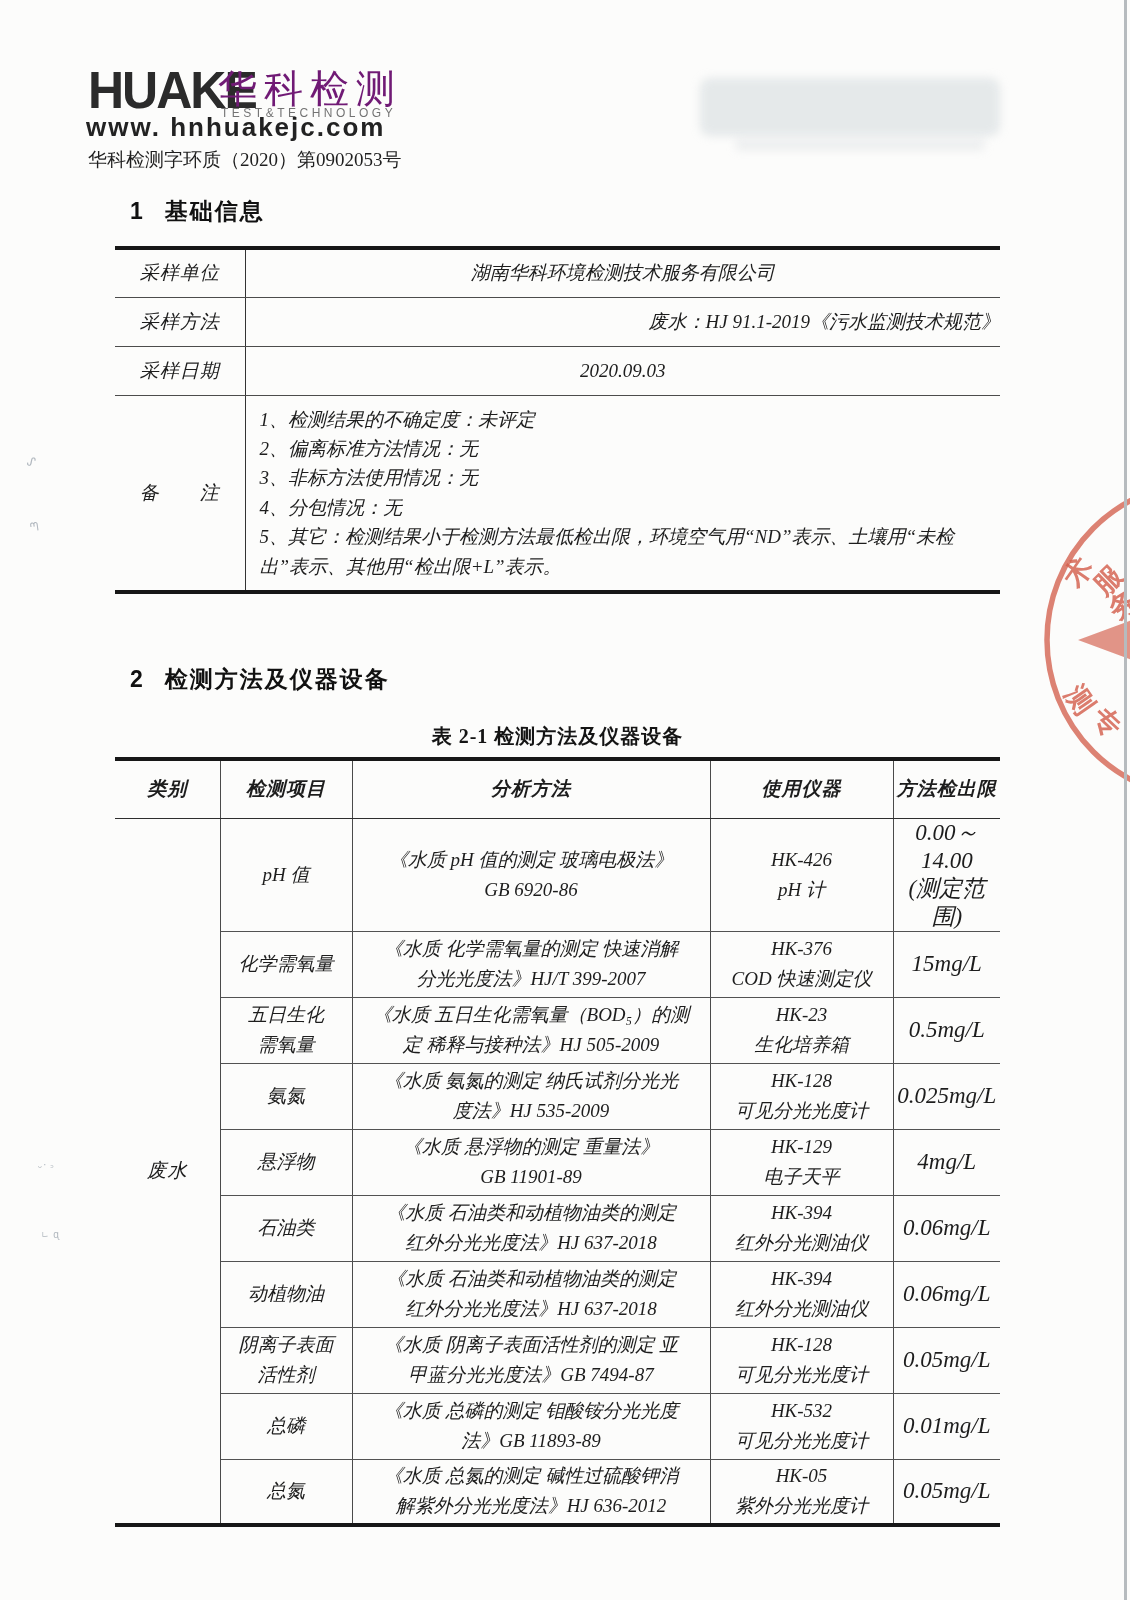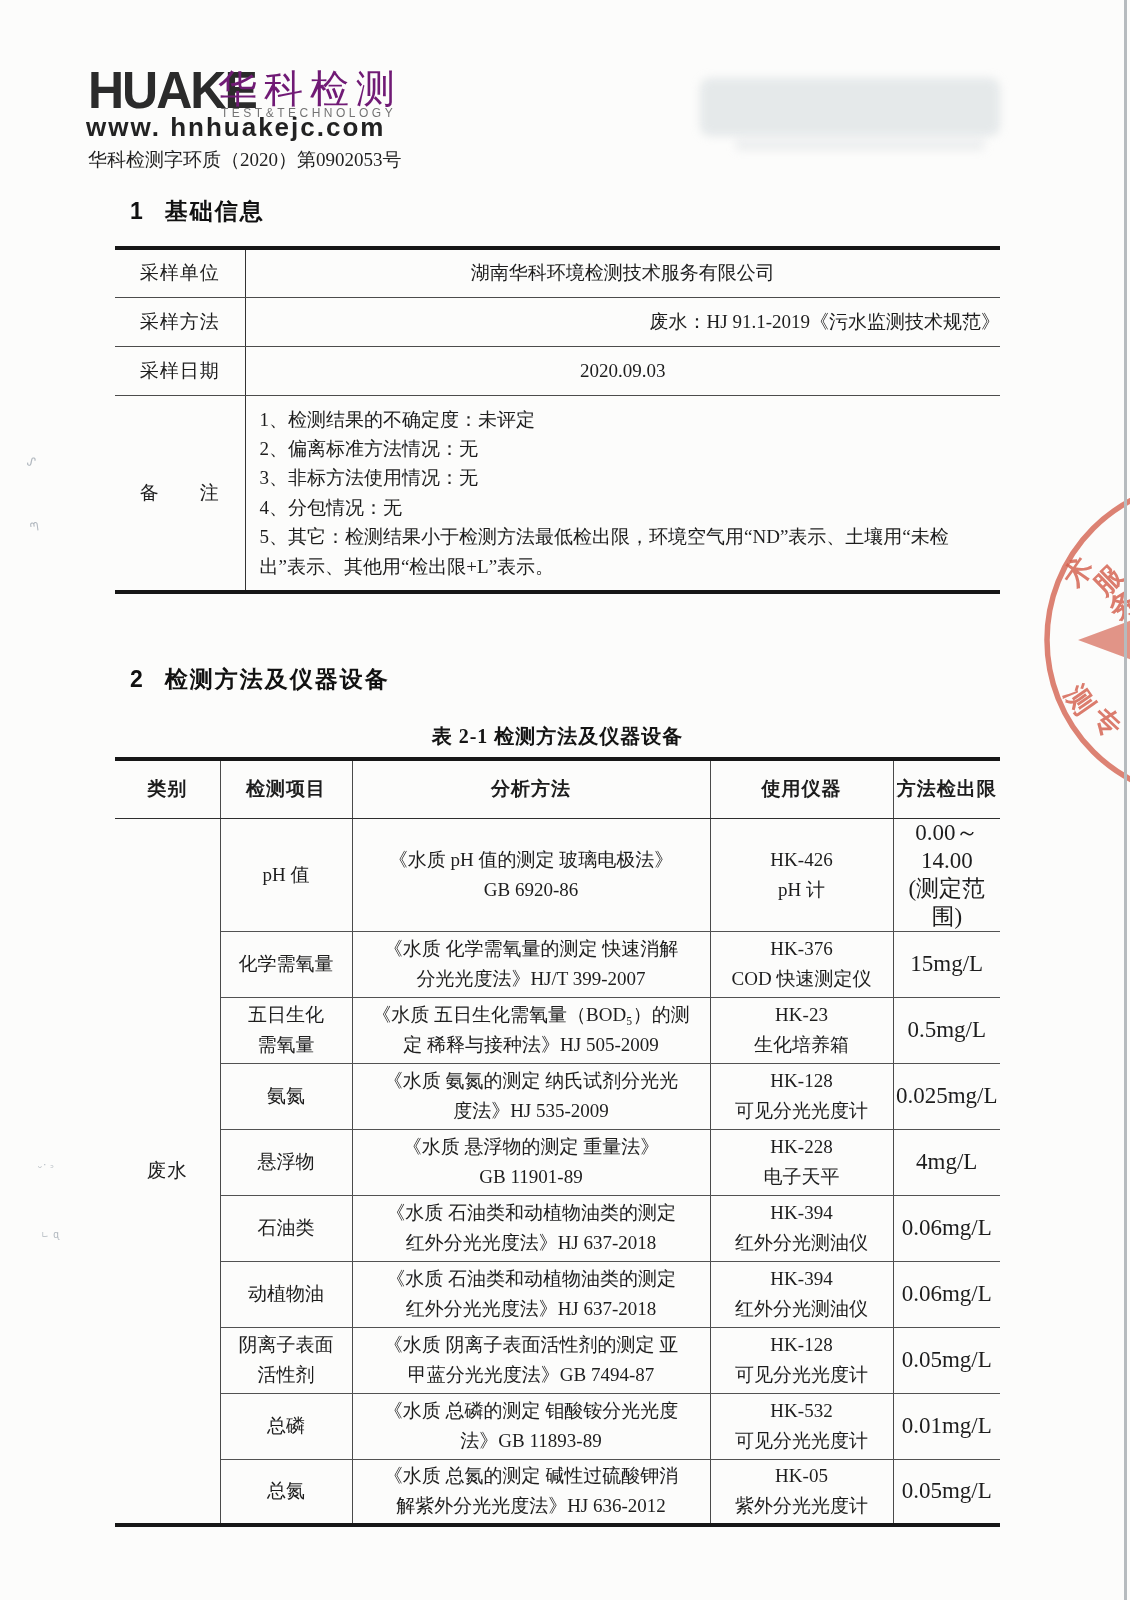--- a/index.html
+++ b/index.html
@@ -47,21 +47,21 @@
   #sec2-head{top:664px;}
   .tbl-caption{
     position:absolute;left:115px;width:885px;top:723px;text-align:center;
     font-weight:700;font-size:20px;letter-spacing:1px;color:#141414;
   }
   
   table{table-layout:fixed;border-collapse:collapse;width:885px;}
   #table1,#table2{position:absolute;left:115px;}
   #table1{top:246px;}
   #table2{top:757px;}
-  table{border-top:4px solid #171717;border-bottom:4px solid #171717;}
+  table{border-top:4px solid #171717;border-bottom:4px solid #171717;font-style:italic;}
   td,th{vertical-align:middle;font-size:19px;font-weight:normal;
         text-align:center;padding:0;color:#1d1d1d;}
   
   #table1 td{border-bottom:1px solid #4c4c4c;}
   #table1 tr:last-child td{border-bottom:none;}
   #table1 .lbl{border-right:1.4px solid #333;letter-spacing:1px;}
   #table1 .val-l{text-align:right;padding-left:10px;}
   #table1 .remark-cell{
     text-align:left;padding:9px 16px 9px 14px;line-height:29.4px;
   }
@@ -227,21 +227,21 @@
     </tr>
     <tr style="height:66px">
       <td class="vr">
             <div class="ln">悬浮物</div>
           </td>
       <td class="vr">
             <div class="ln">《水质  悬浮物的测定  重量法》</div>
             <div class="ln">GB 11901-89</div>
           </td>
       <td class="vr">
-            <div class="ln">HK-228</div>
+            <div class="ln">HK-129</div>
             <div class="ln">电子天平</div>
           </td>
       <td>
             <div class="lim">4mg/L</div>
           </td>
     </tr>
     <tr style="height:66px">
       <td class="vr">
             <div class="ln">石油类</div>
           </td>

